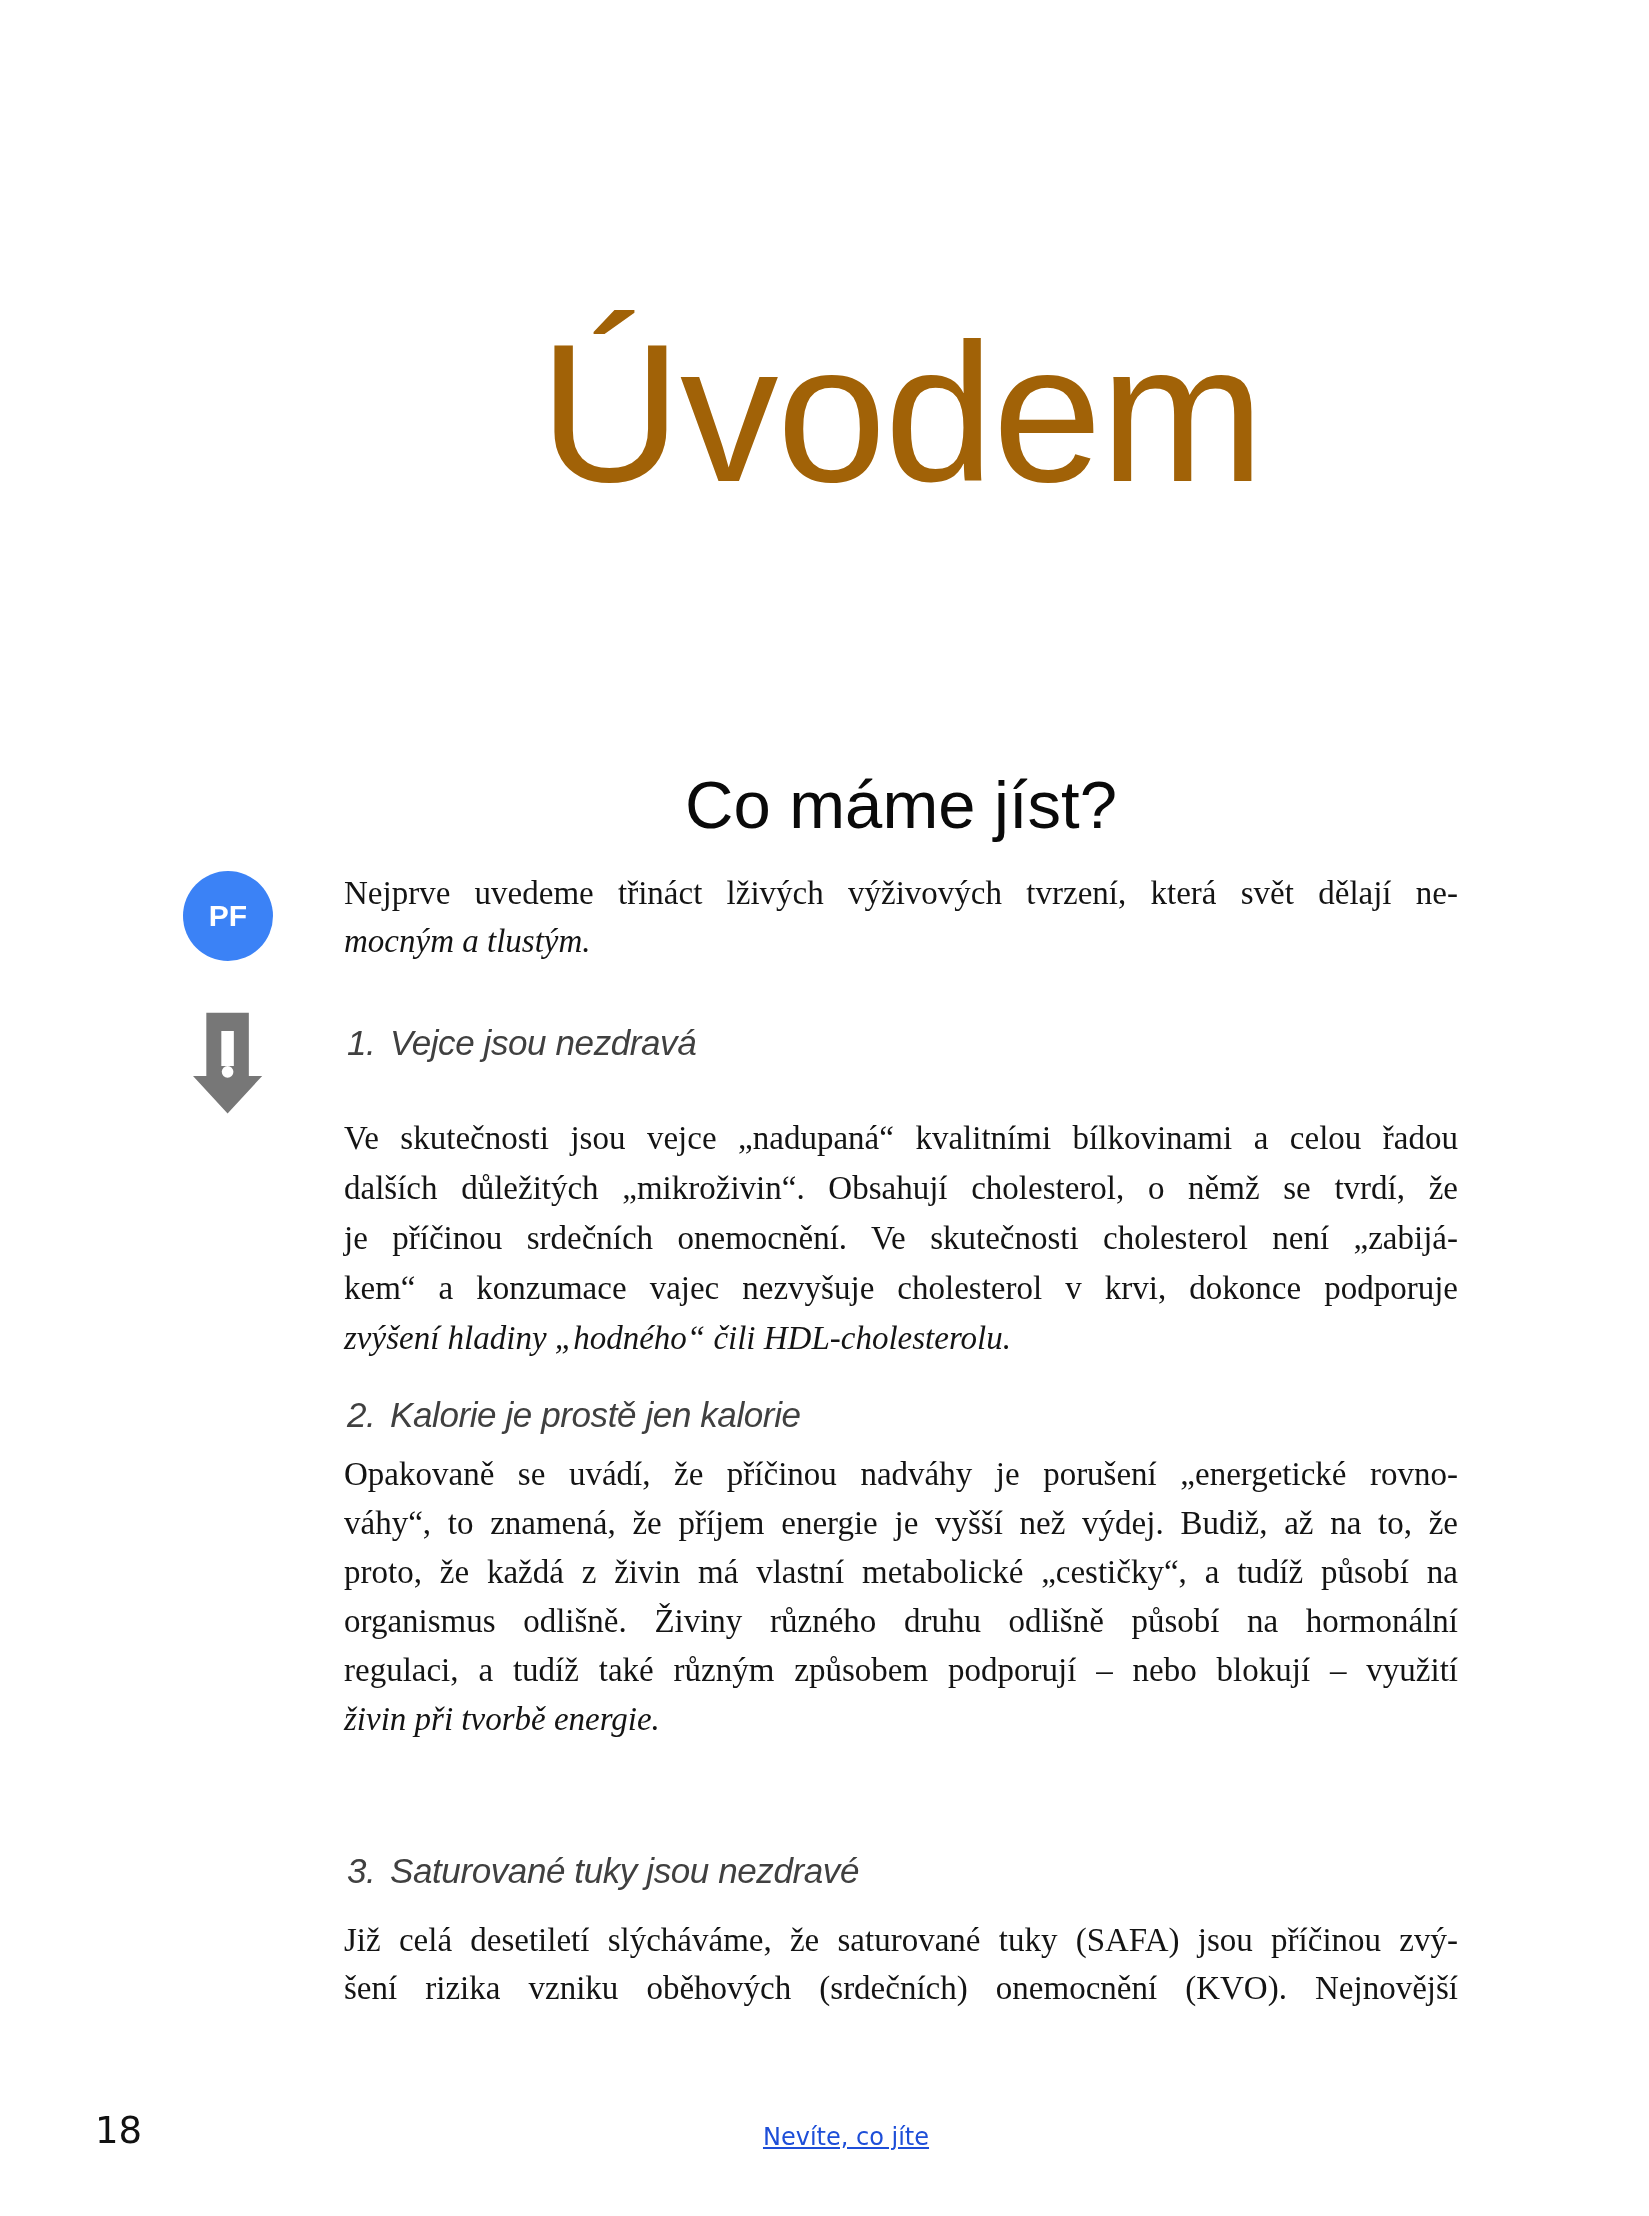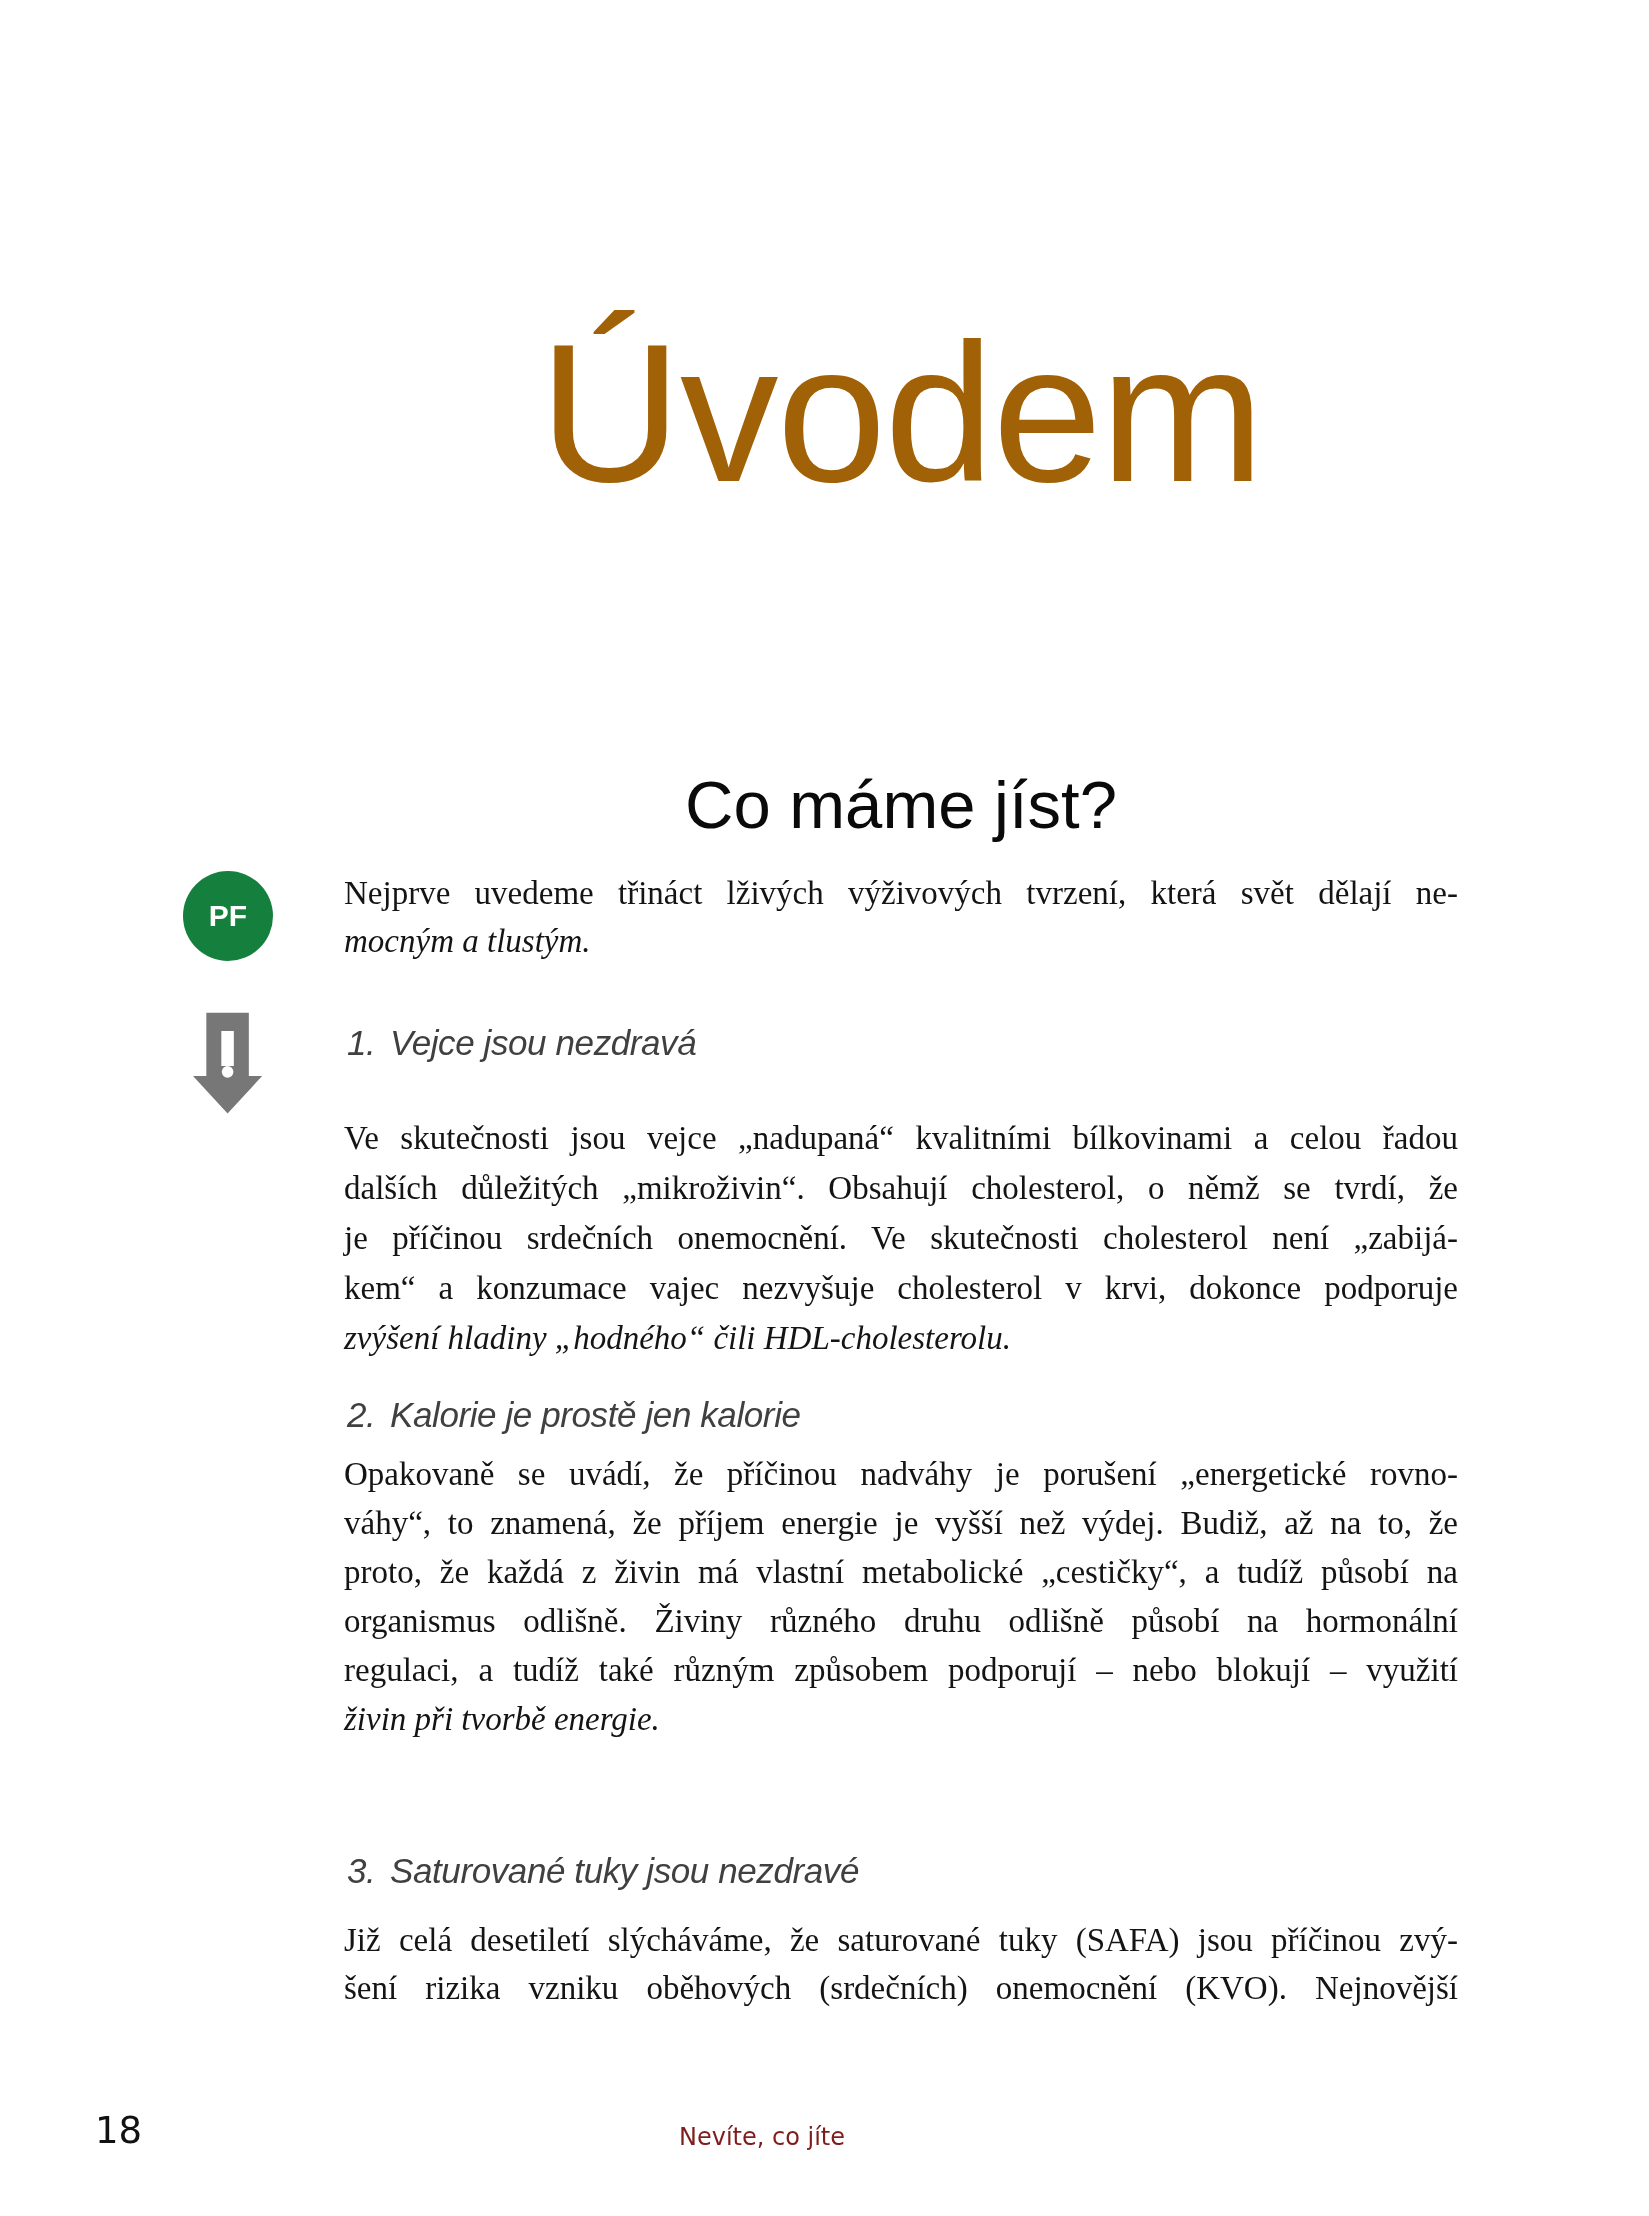--- a/index.html
+++ b/index.html
@@ -27,30 +27,30 @@
   .heading .num { display: inline-block; width: 43px; }
   #p1 { top: 869px; line-height: 48px; }
   #p2 { top: 1085px; line-height: 50px; }
   #p3 { top: 1450px; line-height: 49px; }
   #p4 { top: 1916px; line-height: 48px; }
   #h1 { top: 1025px; }
   #h2 { top: 1397px; }
   #h3 { top: 1853px; }
   .pf-badge {
     left: 183px; top: 871px; width: 90px; height: 90px; border-radius: 50%;
-    background: #15803d; color: #ffffff; display: flex; align-items: center; justify-content: center;
+    background: #3b82f6; color: #ffffff; display: flex; align-items: center; justify-content: center;
     font-family: "Liberation Sans", sans-serif; font-weight: bold; font-size: 30px; letter-spacing: 0px;
   }
   .warn-icon { left: 191px; top: 1011px; width: 74px; height: 105px; }
   .page-num {
     left: 95px; top: 2112px; font-family: "DejaVu Sans", sans-serif; font-size: 37px; line-height: 38px; color: #111111;
   }
   .footer {
-    left: 679px; width: 334px; top: 2124px; 
-    font-family: "DejaVu Sans", sans-serif; font-size: 24px; line-height: 26px; color: #7f1d1d;
+    left: 679px; width: 334px; top: 2124px; text-align: center;
+    font-family: "DejaVu Sans", sans-serif; font-size: 24px; line-height: 26px; color: #1d4ed8; text-decoration: underline;
   }
 </style>
 </head>
 <body>
 
 <h1 class="abs title">Úvodem</h1>
 
 <h2 class="abs subtitle">Co máme jíst?</h2>
 
 <div class="abs pf-badge">

